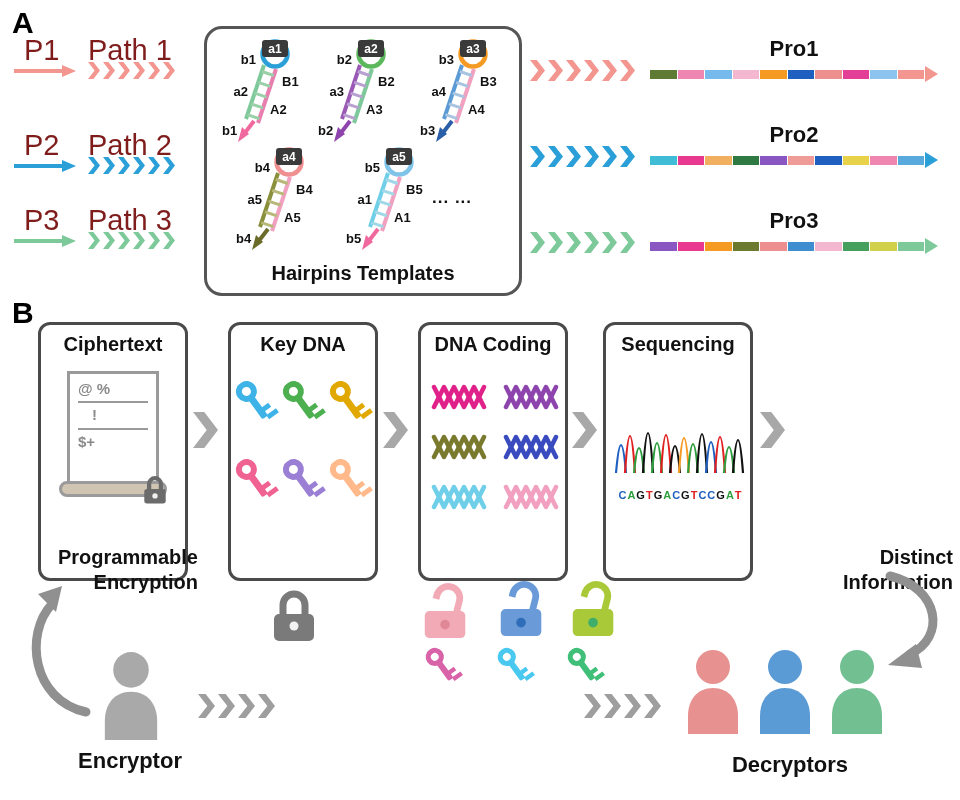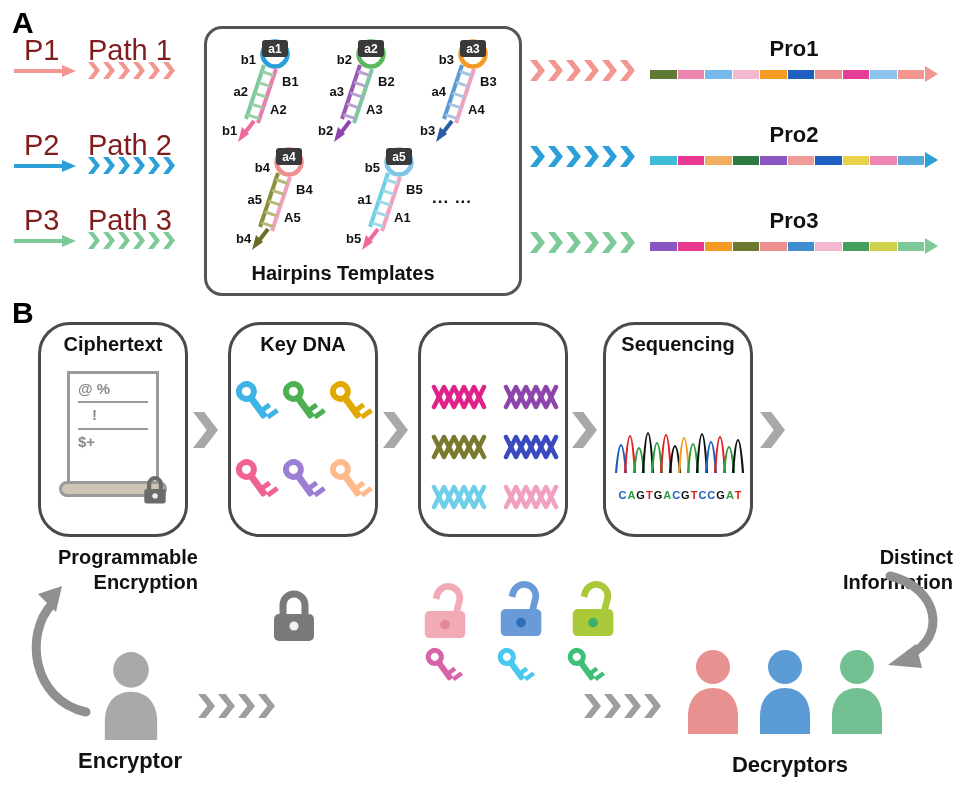--- a/index.html
+++ b/index.html
@@ -18,21 +18,21 @@
                border:3px solid #555;border-radius:18px;background:#fff}
   .hp-lbl{font:bold 13px "Liberation Sans",sans-serif;fill:#111}
   .hp-loop{font:bold 12px "Liberation Sans",sans-serif;fill:#fff;text-anchor:middle}
   .hp-title{font-size:20px;font-weight:bold;text-align:center;color:#111}
   .ellipsis{font-size:17px;font-weight:bold;letter-spacing:1px;color:#111}
   .pro-label{font-size:22px;font-weight:bold;text-align:center;color:#111}
   .pro-bar{display:flex;align-items:center;width:288px}
   .segs{display:flex;flex:1;height:9px}
   .seg{flex:1;margin-right:1px}
   .bar-arrow{width:0;height:0;border-top:8px solid transparent;border-bottom:8px solid transparent;border-left:13px solid #000}
-  .box{position:absolute;top:322px;width:150px;height:215px;border:3px solid #4a4a4a;border-radius:32px;background:#fff}
+  .box{position:absolute;top:322px;width:150px;height:259px;border:3px solid #4a4a4a;border-radius:12px;background:#fff}
   .box-title{text-align:center;font-weight:bold;font-size:20px;padding-top:8px;color:#111}
   .doc{position:absolute;left:26px;top:46px;width:98px;height:150px}
   .doc-body{position:relative;width:92px;height:116px;border:3.5px solid #9a9a9a;background:#fff;padding:5px 8px}
   .doc-line{font-size:15px;font-weight:bold;color:#8a8a8a;line-height:1.35}
   .doc-rule{border-top:2.5px solid #9a9a9a;margin:2px 0}
   .doc-roll{position:absolute;left:-8px;top:110px;width:108px;height:16px;border:3px solid #9a9a9a;border-radius:8px;background:#cfc5b2}
   .mini-lock{position:absolute;right:-4px;top:104px}
   .caption{font-size:20px;font-weight:bold;text-align:right;color:#111}
   .red-label{font-size:23px;font-weight:bold;text-align:center}
   .actor-label{font-size:22px;font-weight:bold;text-align:center;color:#111}
@@ -197,21 +197,21 @@
     <line x1="42" y1="87" x2="32" y2="100" stroke-width="4" stroke="#f0699e"></line>
     <polygon points="26,108 37,100 30,93" fill="#f0699e"></polygon>
     <text x="44" y="30" class="hp-lbl" text-anchor="end">b5</text>
     <text x="70" y="52" class="hp-lbl">B5</text>
     <text x="36" y="62" class="hp-lbl" text-anchor="end">a1</text>
     <text x="58" y="80" class="hp-lbl">A1</text>
     <text x="10" y="101" class="hp-lbl">b5</text>
   </svg>
 
   <div class="abs ellipsis" style="left:432px;top:188px">... ...</div>
-  <div class="abs hp-title" style="left:192px;top:262px;width:302px">Hairpins Templates</div>
+  <div class="abs hp-title" style="left:212px;top:262px;width:302px">Hairpins Templates</div>
 
   <div class="abs chevrons chev-md" style="left: 530px; top: 60px; color: rgb(242, 150, 143);">
       <i class="chevron"></i>
       <i class="chevron"></i>
       <i class="chevron"></i>
       <i class="chevron"></i>
       <i class="chevron"></i>
       <i class="chevron"></i>
     </div>
   <div class="abs chevrons chev-md" style="left: 530px; top: 146px; color: rgb(42, 159, 216);">
@@ -385,20 +385,21 @@
           <polyline points="3,4 13,24 23,4 33,24 43,4 53,24"></polyline>
           <polyline points="3,24 13,4 23,24 33,4 43,24 53,4"></polyline>
         </g>
       </svg>
     <svg style="position:absolute;left:82px;top:158px" width="58" height="28">
         <g fill="none" stroke-width="4.5" stroke-linecap="round" stroke-linejoin="round" stroke="#f2a0c0">
           <polyline points="3,4 13,24 23,4 33,24 43,4 53,24"></polyline>
           <polyline points="3,24 13,4 23,24 33,4 43,24 53,4"></polyline>
         </g>
       </svg>
+    <div class="box-title">DNA Coding</div>
   </div>
 
   <div class="box" style="left:603px">
     <div class="box-title">Sequencing</div>
     <svg style="position:absolute;left:7px;top:56px" width="134" height="98" viewBox="0 0 134 98">
       <g fill="none" stroke-width="2.2">
         <path d="M3,92 Q8,36 13,92" stroke="#1f5fc0"></path>
           <path d="M12,92 Q17,18 22,92" stroke="#e02020"></path>
         <path d="M21,92 Q26,42 31,92" stroke="#2e9e3e"></path>
           <path d="M30,92 Q35,12 40,92" stroke="#111"></path>

